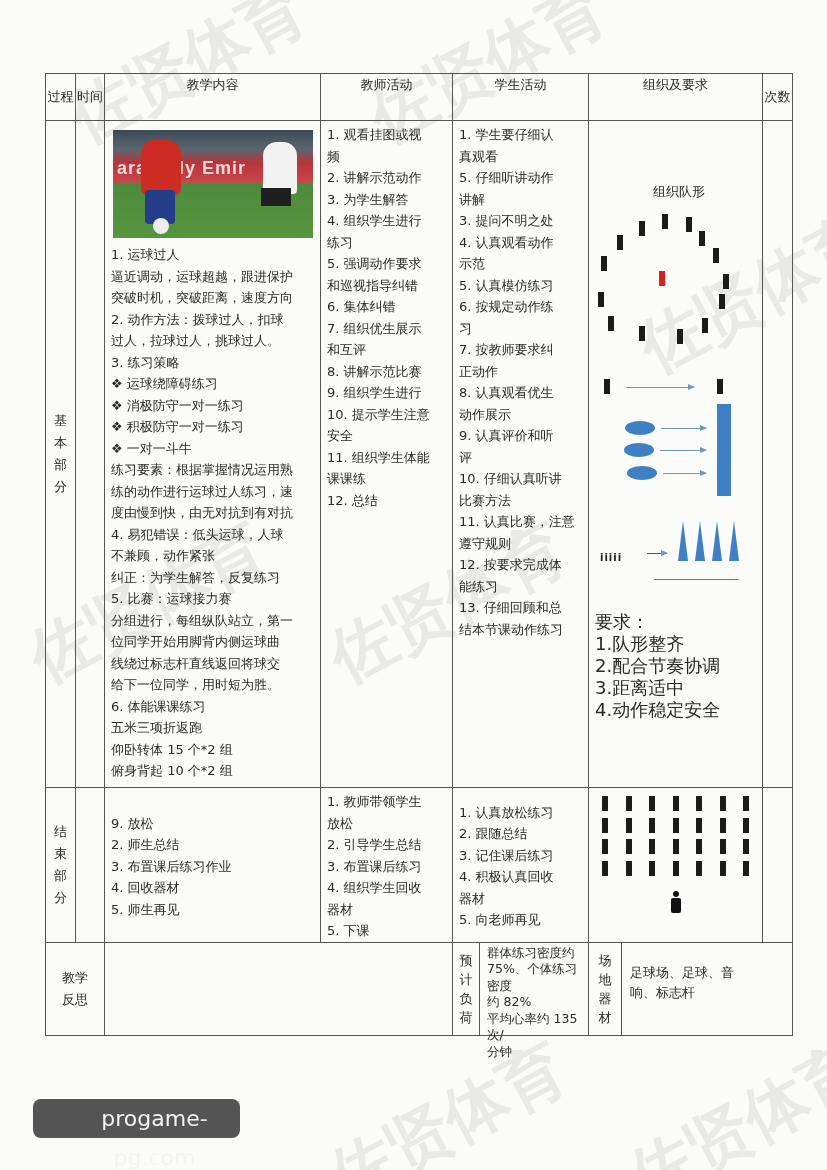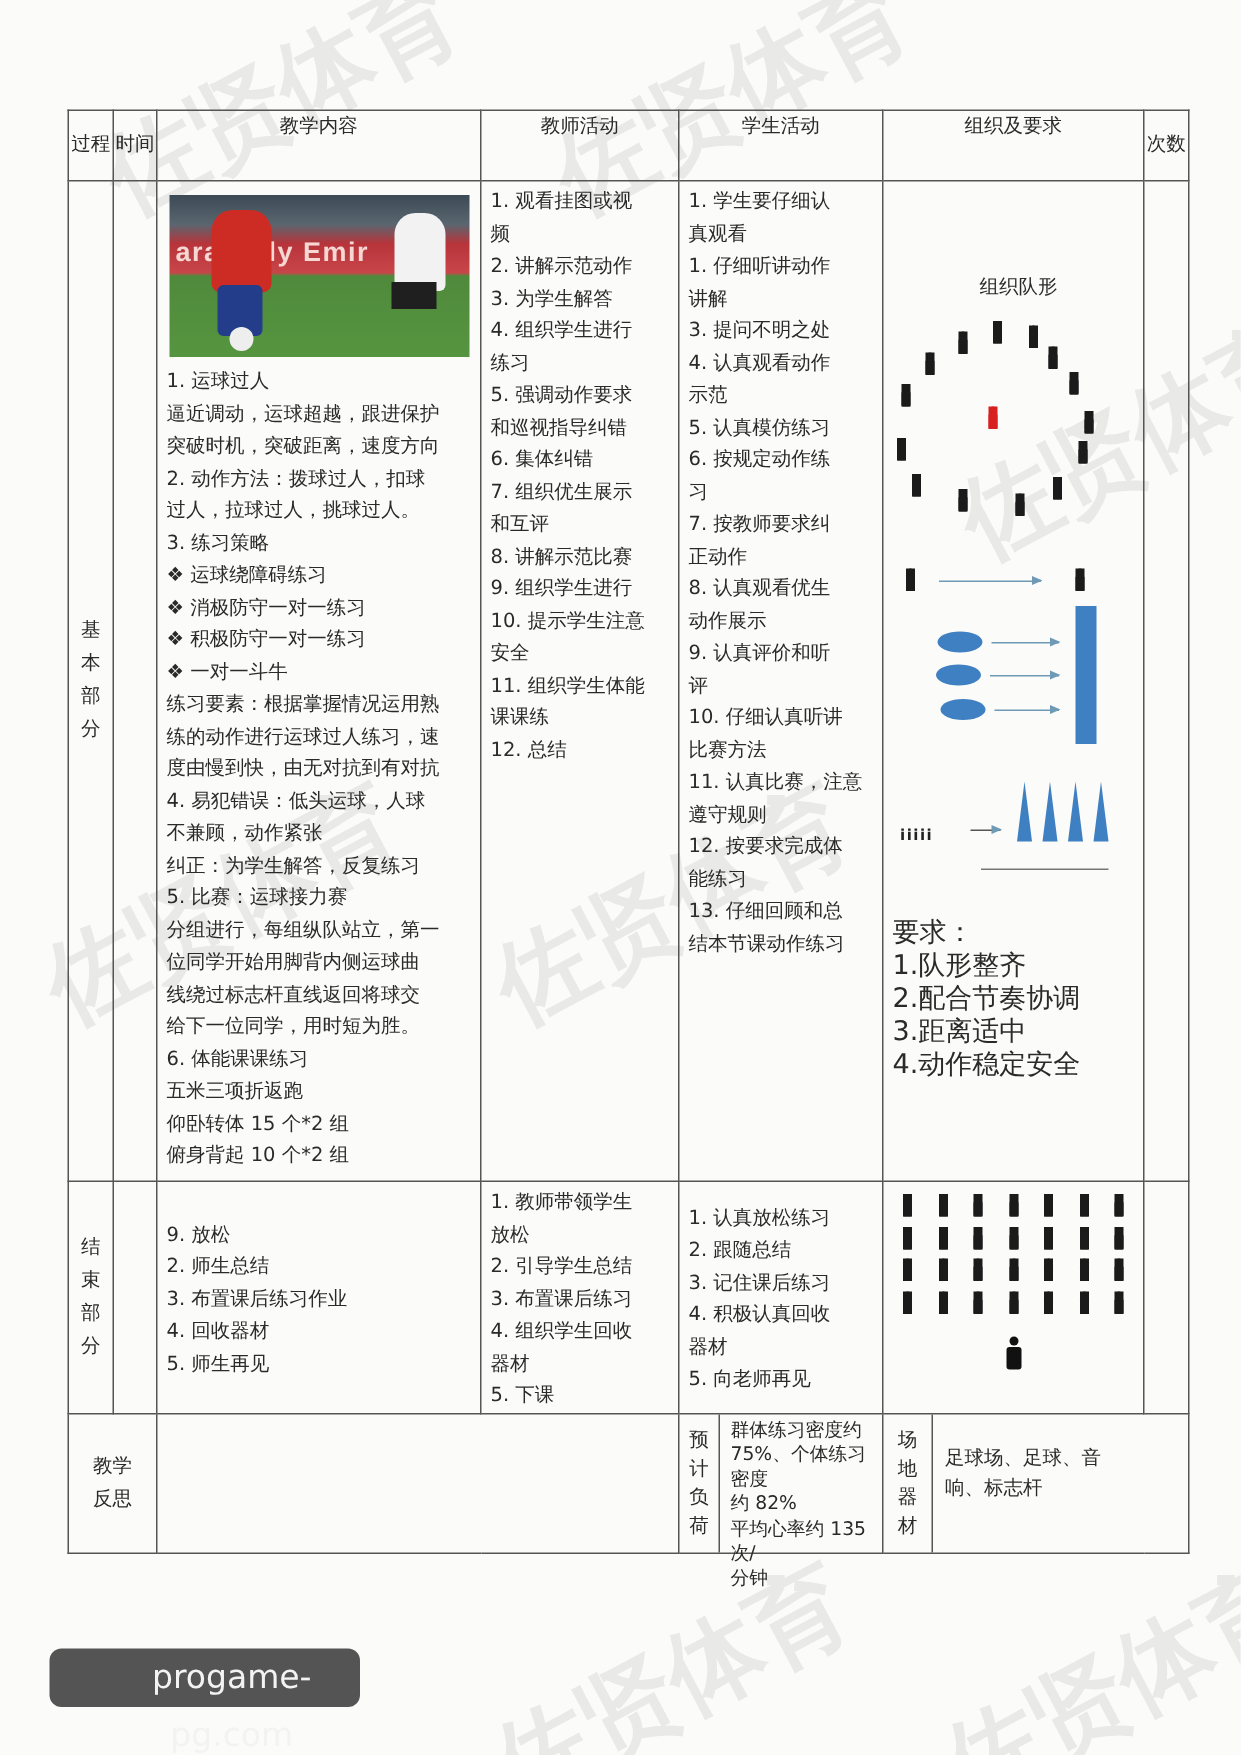--- a/index.html
+++ b/index.html
@@ -171,21 +171,21 @@
             <span class="ln">安全</span>
             <span class="ln">11. 组织学生体能</span>
             <span class="ln">课课练</span>
             <span class="ln">12. 总结</span>
           </div>
         </td>
     <td class="cell">
           <div id="basic-student">
             <span class="ln">1.  学生要仔细认</span>
             <span class="ln">真观看</span>
-            <span class="ln">1.  仔细听讲动作</span>
+            <span class="ln">5.  仔细听讲动作</span>
             <span class="ln">讲解</span>
             <span class="ln">3.  提问不明之处</span>
             <span class="ln">4.  认真观看动作</span>
             <span class="ln">示范</span>
             <span class="ln">5.  认真模仿练习</span>
             <span class="ln">6.  按规定动作练</span>
             <span class="ln">习</span>
             <span class="ln">7.  按教师要求纠</span>
             <span class="ln">正动作</span>
             <span class="ln">8.  认真观看优生</span>

